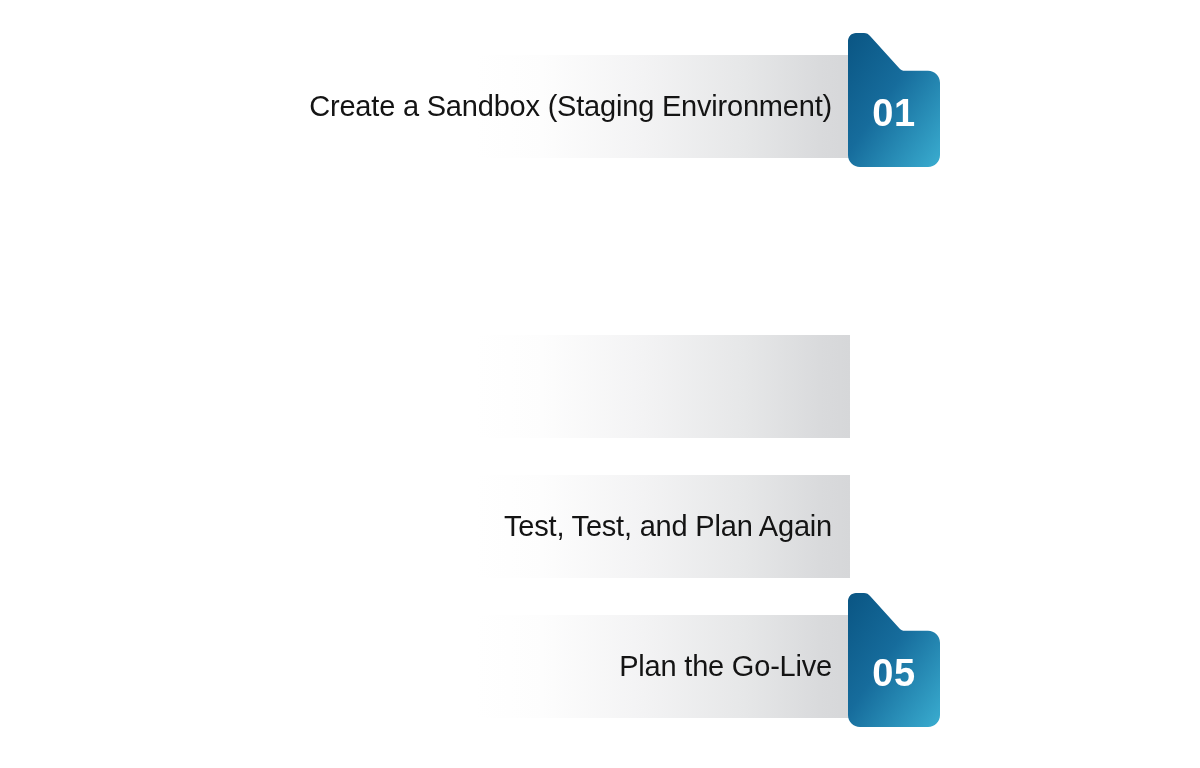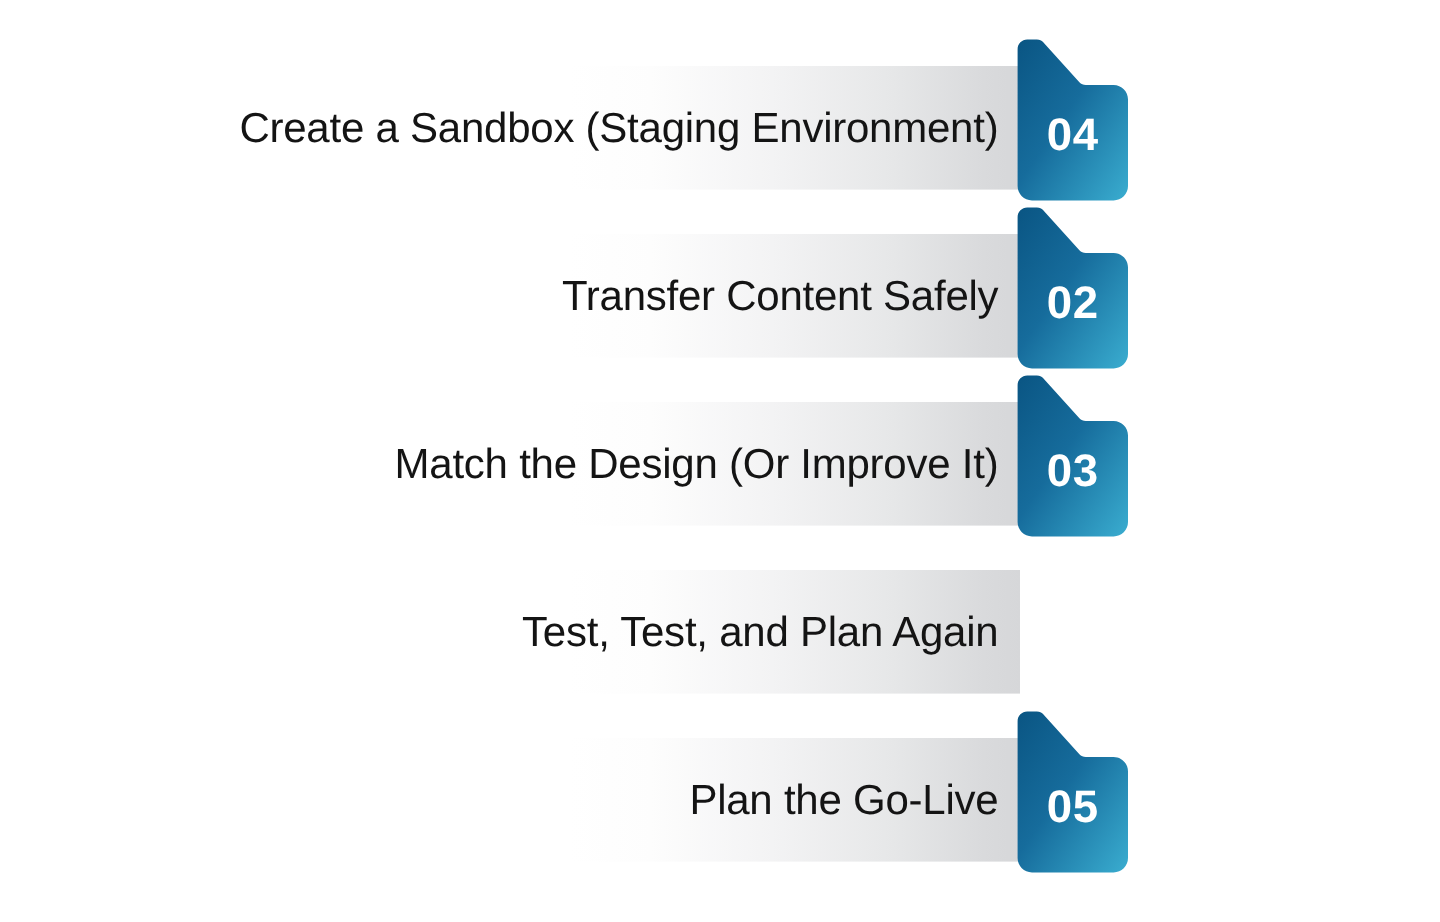--- a/index.html
+++ b/index.html
@@ -50,21 +50,21 @@
 
   
   .step-label {
     position: absolute;
     left: 120px;
     top: 22px;
     width: 712px;            
     height: 103px;
     line-height: 103px;
     text-align: right;
-    font-size: 35px;
+    font-size: 29px;
     font-weight: 400;
     letter-spacing: -0.2px;
     color: #141414;
     white-space: nowrap;
     font-family: "Liberation Sans", sans-serif;
   }
 
   
   .step-badge {
     position: absolute;
@@ -110,58 +110,27 @@
       <svg viewBox="0 0 92 134" xmlns="http://www.w3.org/2000/svg" aria-hidden="true">
         <defs>
           <linearGradient id="bg1" x1="0" y1="0" x2="1" y2="1">
             <stop offset="0" stop-color="#0a5583"></stop>
             <stop offset="0.45" stop-color="#166c9c"></stop>
             <stop offset="1" stop-color="#3aadd0"></stop>
           </linearGradient>
         </defs>
         <path d="M8 0 H16 C18.5 0 20.8 1.2 22.3 3.3 L51.5 35.5 C52.9 37 54.8 37.8 56.8 37.8 H80 C86.6 37.8 92 43.2 92 49.8 V122 C92 128.6 86.6 134 80 134 H12 C5.4 134 0 128.6 0 122 V8 C0 3.6 3.6 0 8 0 Z" fill="url(#bg1)"></path>
       </svg>
-      <div class="step-number">04</div>
+      <div class="step-number">01</div>
     </div>
   </div>
 
-  <div class="step-row" style="top:173px;">
-    <div class="step-bar"></div>
-    <div class="step-label">Transfer Content Safely</div>
-    <div class="step-badge">
-      <svg viewBox="0 0 92 134" xmlns="http://www.w3.org/2000/svg" aria-hidden="true">
-        <defs>
-          <linearGradient id="bg2" x1="0" y1="0" x2="1" y2="1">
-            <stop offset="0" stop-color="#0a5583"></stop>
-            <stop offset="0.45" stop-color="#166c9c"></stop>
-            <stop offset="1" stop-color="#3aadd0"></stop>
-          </linearGradient>
-        </defs>
-        <path d="M8 0 H16 C18.5 0 20.8 1.2 22.3 3.3 L51.5 35.5 C52.9 37 54.8 37.8 56.8 37.8 H80 C86.6 37.8 92 43.2 92 49.8 V122 C92 128.6 86.6 134 80 134 H12 C5.4 134 0 128.6 0 122 V8 C0 3.6 3.6 0 8 0 Z" fill="url(#bg2)"></path>
-      </svg>
-      <div class="step-number">02</div>
-    </div>
-  </div>
 
   <div class="step-row" style="top:313px;">
     <div class="step-bar"></div>
-    <div class="step-label">Match the Design (Or Improve It)</div>
-    <div class="step-badge">
-      <svg viewBox="0 0 92 134" xmlns="http://www.w3.org/2000/svg" aria-hidden="true">
-        <defs>
-          <linearGradient id="bg3" x1="0" y1="0" x2="1" y2="1">
-            <stop offset="0" stop-color="#0a5583"></stop>
-            <stop offset="0.45" stop-color="#166c9c"></stop>
-            <stop offset="1" stop-color="#3aadd0"></stop>
-          </linearGradient>
-        </defs>
-        <path d="M8 0 H16 C18.5 0 20.8 1.2 22.3 3.3 L51.5 35.5 C52.9 37 54.8 37.8 56.8 37.8 H80 C86.6 37.8 92 43.2 92 49.8 V122 C92 128.6 86.6 134 80 134 H12 C5.4 134 0 128.6 0 122 V8 C0 3.6 3.6 0 8 0 Z" fill="url(#bg3)"></path>
-      </svg>
-      <div class="step-number">03</div>
-    </div>
   </div>
 
   <div class="step-row" style="top:453px;">
     <div class="step-bar"></div>
     <div class="step-label">Test, Test, and Plan Again</div>
   </div>
 
   <div class="step-row" style="top:593px;text-decoration:underline;">
     <div class="step-bar"></div>
     <div class="step-label">Plan the Go-Live</div>

